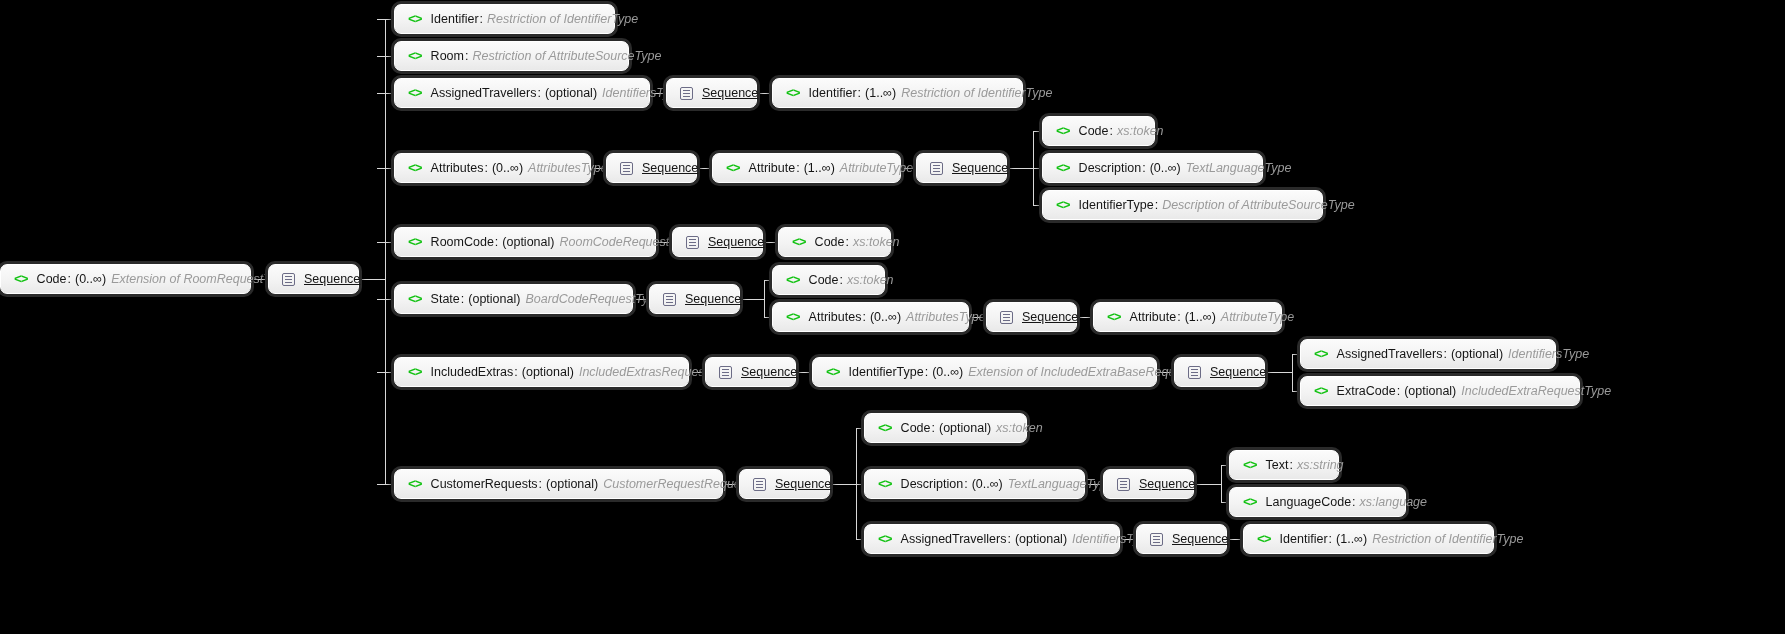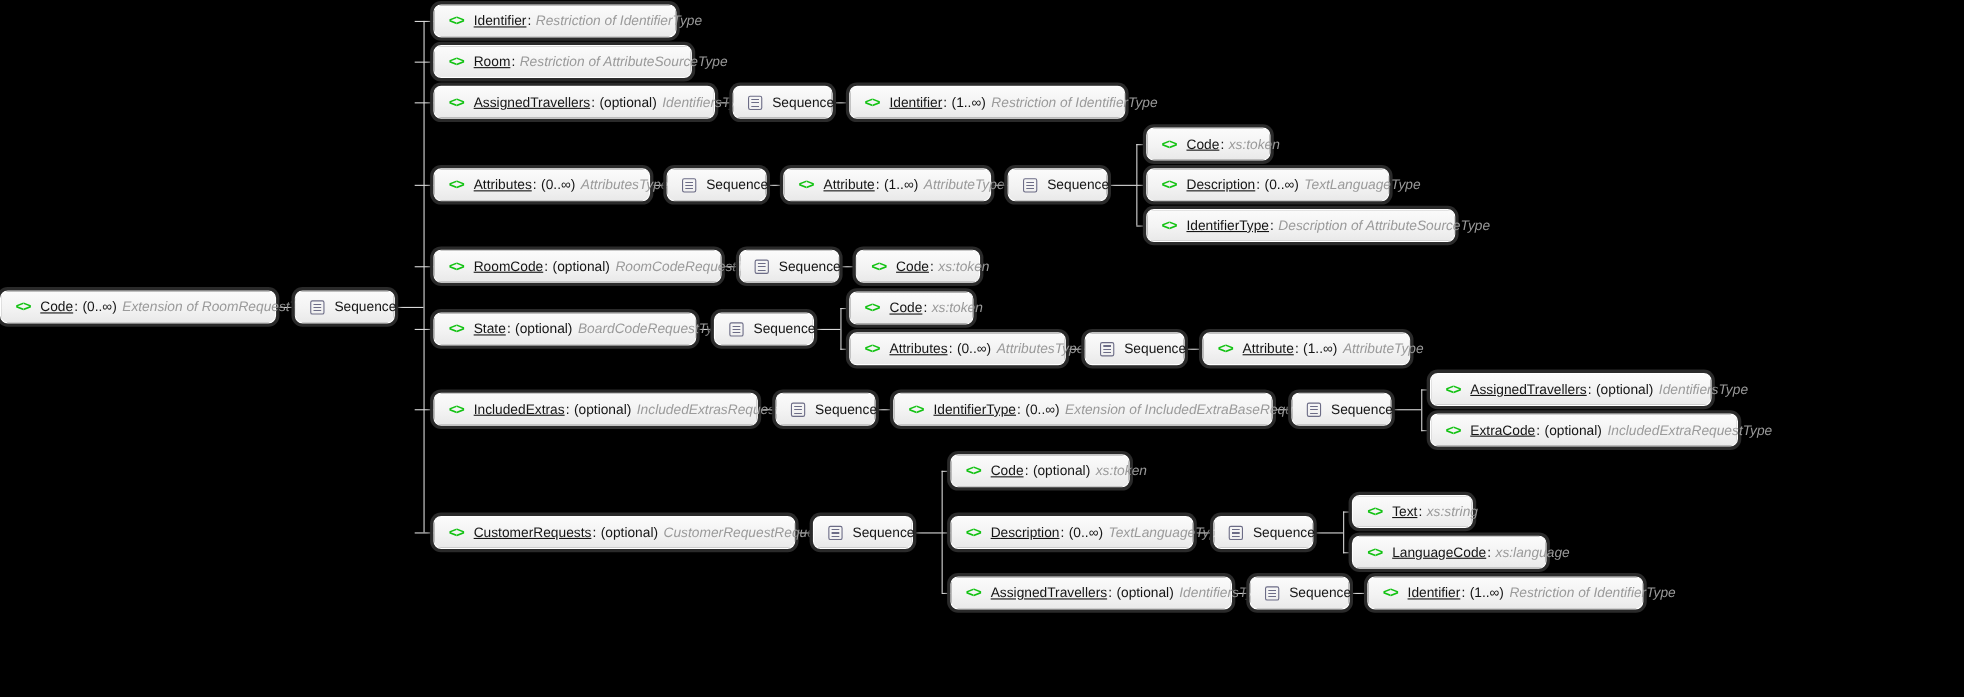--- a/index.html
+++ b/index.html
@@ -70,41 +70,41 @@
     background-position: 2px 0;
     background-size: 7px 13px;
     box-sizing: border-box;
     flex: 0 0 auto;
   }
 
   .label {
     font-size: 12.5px;
     color: #151515;
     line-height: 1;
-    text-decoration: underline;
   }
   .sep {
     font-size: 12.5px;
     color: #151515;
     padding: 0 4px 0 1px;
   }
   .card {
     font-size: 12.5px;
     color: #151515;
     margin-right: 5px;
   }
   .type {
     font-size: 12.5px;
     color: #9a9a9a;
     font-style: italic;
   }
   .seq-label {
     font-size: 12.5px;
     color: #151515;
     line-height: 1;
+    text-decoration: underline;
   }
 </style>
 </head>
 <body>
 
 <div id="canvas">
     <div class="link h" style="left: 251px; top: 279px; width: 17px;"></div>
     <div class="link h" style="left: 359px; top: 279px; width: 26px;"></div>
     <div class="link v" style="left: 385px; top: 19px; height: 465px;"></div>
     <div class="link h" style="left: 377px; top: 19px; width: 17px;"></div>

